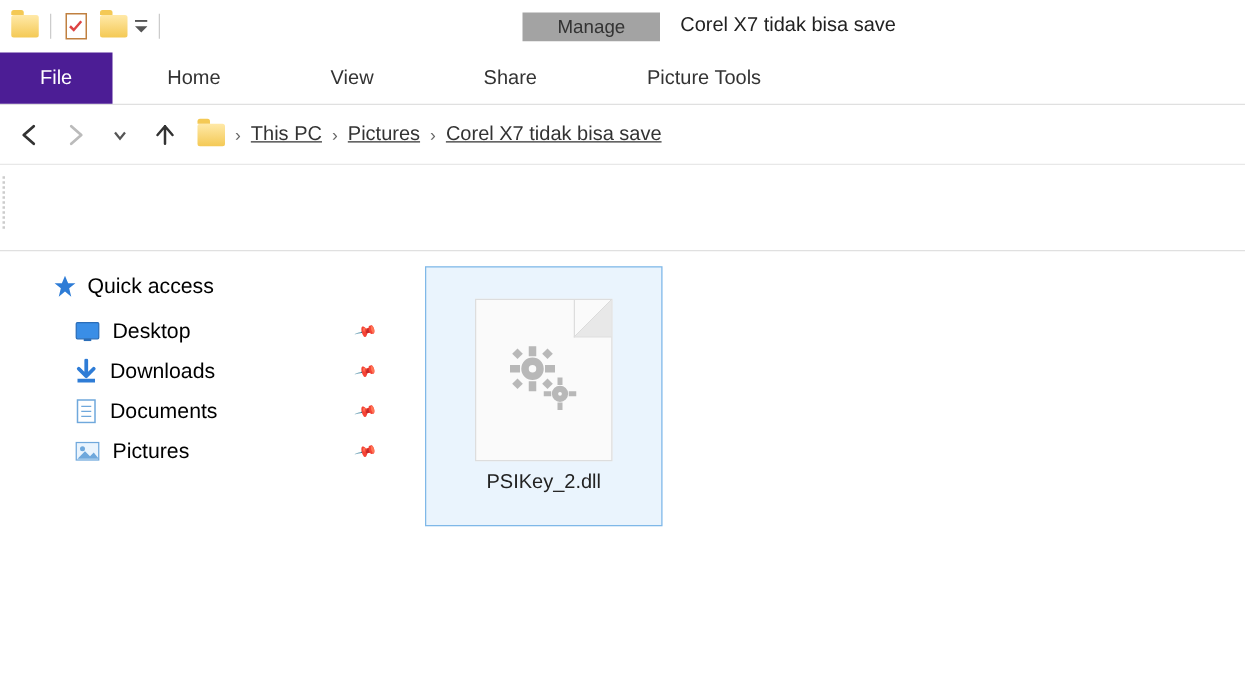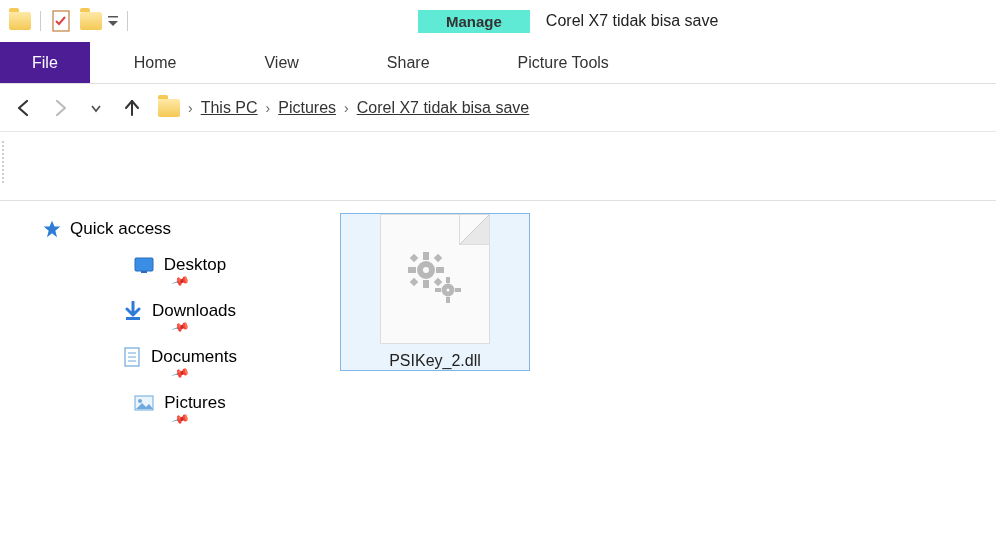--- a/index.html
+++ b/index.html
@@ -4,21 +4,21 @@
   <style>
     * { box-sizing: border-box; margin: 0; padding: 0; }
     body { font-family: "Segoe UI", Tahoma, sans-serif; font-size: 14px; color: #000; background: #fff; width: 996px; }
     
     
     .titlebar { display: flex; align-items: center; height: 42px; background: #fff; }
     .qat { display: flex; align-items: center; gap: 6px; padding: 0 8px; }
     .qat-icon { width: 24px; height: 24px; display: flex; align-items: center; justify-content: center; }
     .qat-divider { width: 1px; height: 20px; background: #ccc; margin: 0 2px; }
     .qat-drop { width: 12px; height: 24px; display: flex; align-items: center; justify-content: center; margin-left: -2px; }
-    .contextual-tab { background: #5eead4; padding: 3px 28px; font-size: 15px; color: #333; margin-left: 280px; font-weight: bold; }
+    .contextual-tab { background: #a3a3a3; padding: 3px 28px; font-size: 15px; color: #333; margin-left: 280px; }
     .window-title { padding: 0 16px; font-size: 16px; color: #222; }
     
     
     .ribbon-tabs { display: flex; height: 42px; border-bottom: 1px solid #e0e0e0; }
     .tab { padding: 0 44px; display: flex; align-items: center; font-size: 16px; color: #333; cursor: pointer; }
     .tab.file { background: #4c1d95; color: #fff; padding: 0 32px; }
     .tab.context { color: #333; }
     
     
     .addressbar { display: flex; align-items: center; height: 48px; padding: 8px 10px; border-bottom: 1px solid #e8e8e8; gap: 8px; }
@@ -32,26 +32,26 @@
     
     
     .strip { height: 60px; border-bottom: 1px solid #e0e0e0; }
     .strip-edge { width:4px; height: 42px; margin: 9px 0 0 2px; border-left: 2px dotted #ccc; }
     
     
     .main { display: flex; }
     .nav-pane { width: 320px; padding: 18px 10px 10px 42px; }
     .nav-group { margin-bottom: 8px; }
     .nav-header { display: flex; align-items: center; gap: 8px; font-size: 17px; margin-bottom: 10px; cursor: pointer; }
-    .nav-item { display: flex; align-items: center; justify-content: space-between; padding: 6px 10px 6px 18px; cursor: pointer; font-size: 17px; flex-direction: column; }
+    .nav-item { display: flex; align-items: center; justify-content: space-between; padding: 6px 10px 6px 18px; cursor: pointer; font-size: 17px; }
     .nav-item-left { display: flex; align-items: center; gap: 10px; }
     .pin { color: #888; font-size: 12px; transform: rotate(30deg); }
     
     .content { flex: 1; padding: 12px 20px; }
-    .file-item { width: 190px; display: flex; flex-direction: column; align-items: center; gap: 8px; padding: 0; border: 1px solid #7fb8e8; background: #eaf4fd; cursor: pointer; }
+    .file-item { width: 190px; display: flex; flex-direction: column; align-items: center; gap: 8px; padding: 25px; border: 1px solid #7fb8e8; background: #eaf4fd; cursor: pointer; }
     .file-icon { width: 110px; height: 130px; background: #fafafa; border: 1px solid #ddd; position: relative; display:flex; align-items:center; justify-content:center; }
     .file-fold { position:absolute; top:0; right:0; width:30px; height:30px; background: linear-gradient(135deg, #fafafa 49%, #ccc 50%, #e8e8e8 51%); border-left:1px solid #ddd; border-bottom:1px solid #ddd; }
     .gears { color:#b8b8b8; }
     .file-label { font-size: 16px; color: #222; }
 
     
     .ico { display:inline-flex; align-items:center; justify-content:center; }
     svg { display:block; }
   </style>
 </head>

